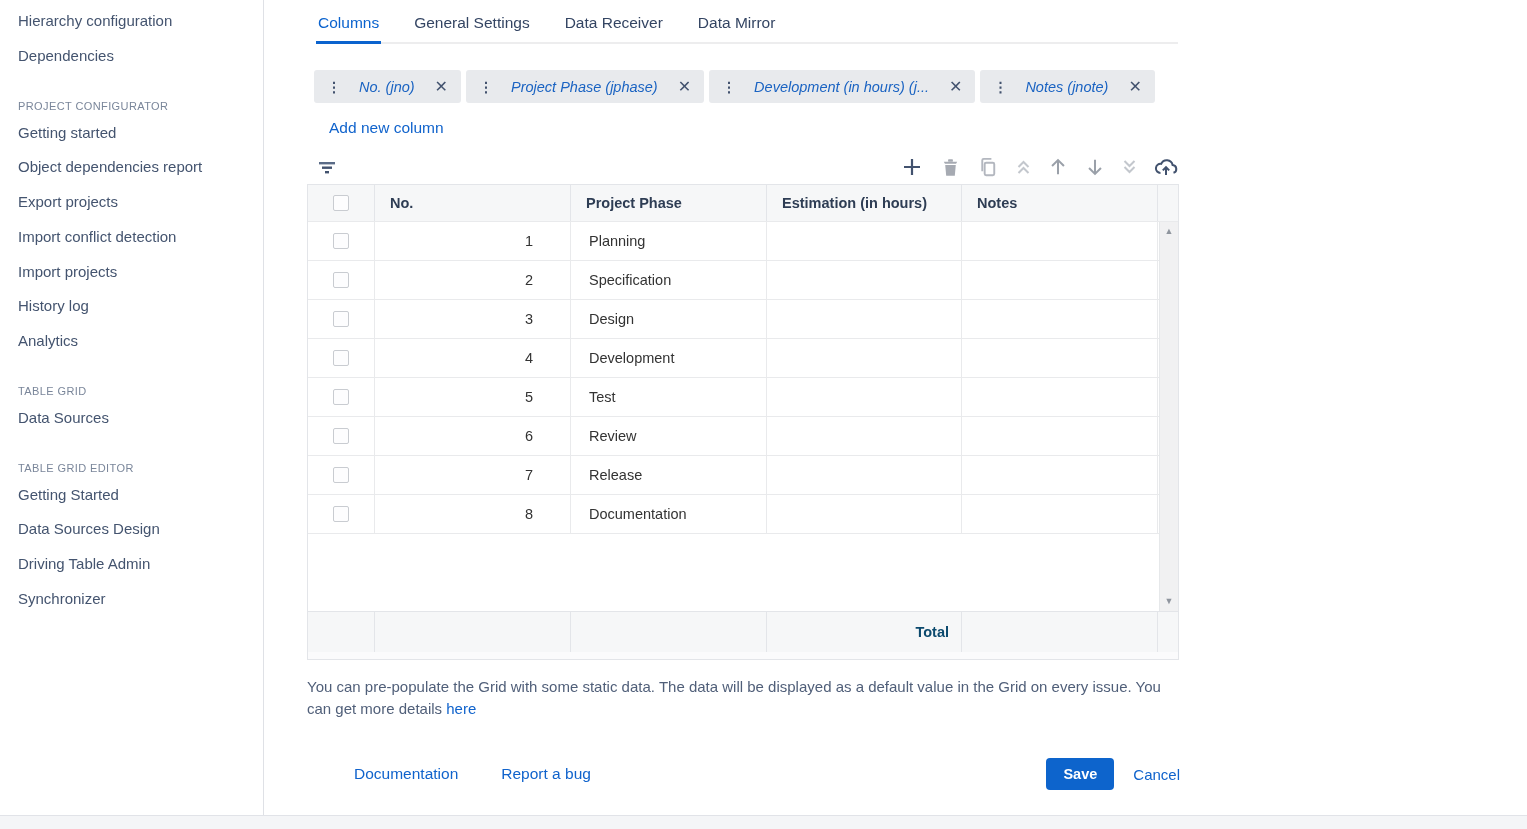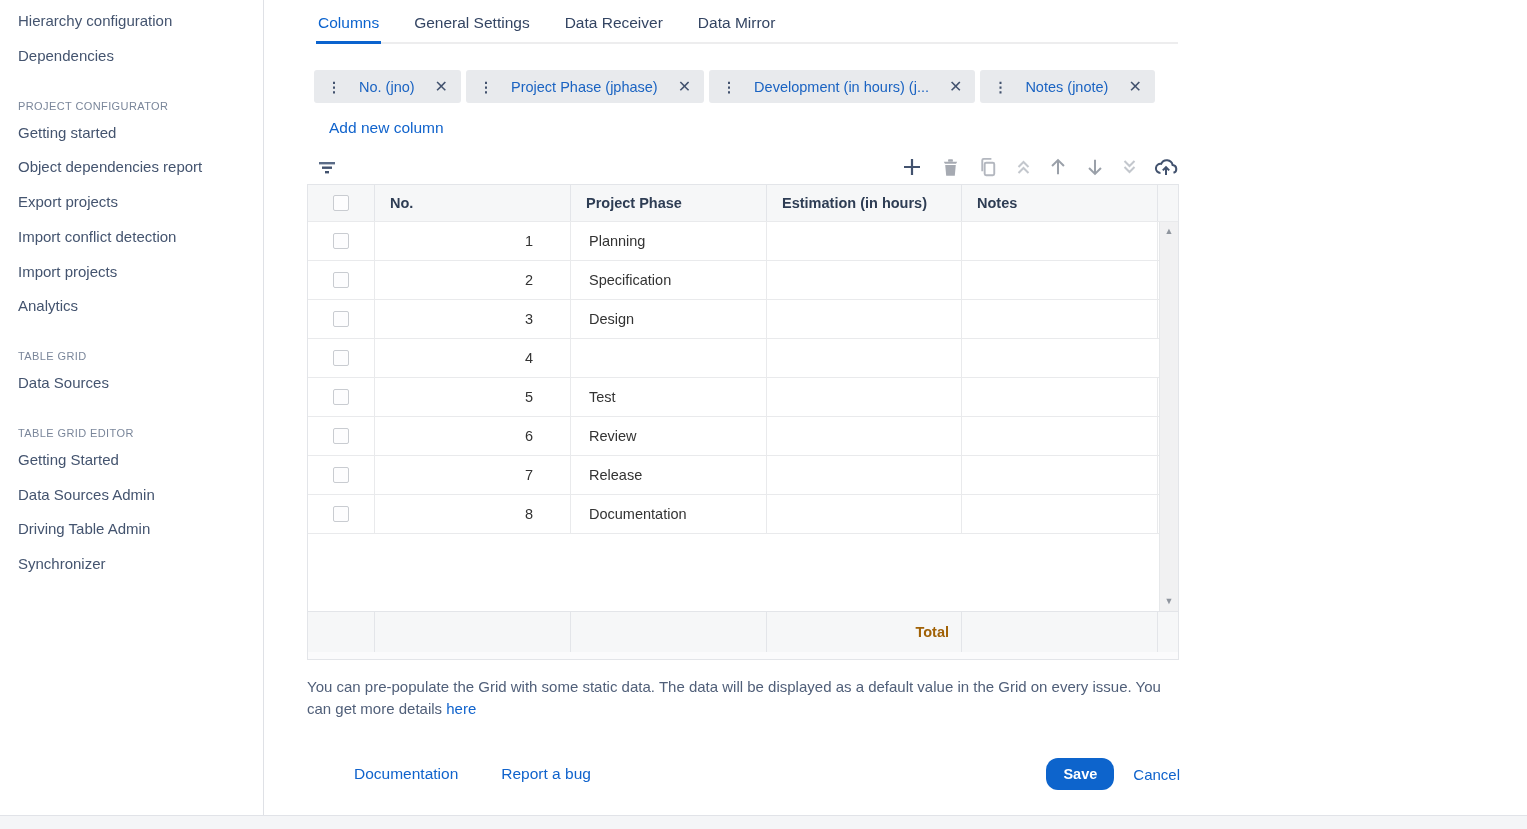--- a/index.html
+++ b/index.html
@@ -16,21 +16,21 @@
   
   .main { flex:1; padding-left:43px; position:relative; }
 
   .tabs { margin-left:9px; padding-top:14px; width:862px; border-bottom:2px solid #ededee; display:flex; }
   .tab { font-size:15.5px; color:#344563; padding:0 2px 9px 2px; margin-right:31px; cursor:pointer; }
   .tab.active { color:#0b63ce; font-weight:400; border-bottom:3px solid #0b63ce; margin-bottom:-2px; }
 
   .chips { margin:26px 0 0 7px; display:flex; gap:5px; }
   .chip { background:#e8eaed; border-radius:3px; height:33px; display:flex; align-items:center; padding:0 13px; cursor:pointer; }
   .chip .kebab { color:#42526e; font-size:14px; font-weight:700; line-height:1; margin-right:18px; letter-spacing:0; }
-  .chip .chip-label { color:#1a63c2; font-size:14.5px; margin-right:20px; white-space:nowrap; }
+  .chip .chip-label { color:#1a63c2; font-size:14.5px; margin-right:20px; white-space:nowrap;font-style:italic; }
   .chip .chip-x { color:#42526e; font-size:16px; line-height:1; cursor:pointer; }
 
   .add-col { display:inline-block; margin:16px 0 0 22px; color:#1063cc; font-size:15.5px; cursor:pointer; }
 
   .toolbar { margin-top:18px; width:872px; display:flex; align-items:center; justify-content:space-between; }
   .toolbar .left { margin-left:9px; }
   .toolbar .right { display:flex; align-items:center; gap:15px; }
   .tool-btn { display:inline-flex; align-items:center; justify-content:center; cursor:pointer; }
 
   
@@ -42,62 +42,63 @@
   .tbody-row { height:39px; border-top:1px solid #e9eaec; background:#fff; font-size:14.5px; color:#333; }
   .tbody-row .cell { border-right:1px solid #e9eaec; display:flex; align-items:center; }
   .tbody-row .cell.c-scroll { border-right:none; }
   .c-no { justify-content:flex-end; padding-right:37px; }
   .c-phase { padding-left:18px; }
   .c-check { justify-content:center; }
   .filler { height:78px; background:#fff; border-top:1px solid #e9eaec; }
   .tfoot { background:#f6f7f8; height:41px; border-top:1px solid #e3e5e9; font-size:14.5px; }
   .tfoot .cell { border-right:1px solid #e3e5e9; display:flex; align-items:center; }
   .tfoot .cell:last-child { border-right:none; }
-  .tfoot .c-total { justify-content:flex-end; padding-right:12px; font-weight:700; color:#a16207; }
+  .tfoot .c-total { justify-content:flex-end; padding-right:12px; font-weight:700; color:#0c4a6e; }
   .bottom-track { height:7px; background:#fbfbfc; }
   .checkbox { width:16px; height:16px; border:1px solid #c9ccd1; border-radius:2px; background:#fdfdfe; display:inline-block; }
   .vscroll { position:absolute; top:37px; left:851px; width:19px; height:389px; background:#f1f1f2; border-left:1px solid #e6e8ea;
     display:flex; flex-direction:column; justify-content:space-between; align-items:center; padding:5px 0; cursor:pointer; }
   .vscroll .arr { color:#8f959e; font-size:9px; line-height:1; }
 
   .help { margin-top:16px; width:858px; font-size:15px; color:#505f79; line-height:1.48; }
   .help a, .link { color:#1063cc; text-decoration:none; cursor:pointer; }
 
   .actions { margin-top:38px; width:876px; display:flex; align-items:center; }
   .actions .doc { margin-left:47px; font-size:15.5px; }
   .actions .bug { margin-left:43px; font-size:15.5px; }
   .save-btn { margin-left:auto; background:#0d64cc; color:#fff; font-weight:700; font-size:14.5px;
-    border:none; border-radius:12px; padding:8px 17px; cursor:pointer; }
+    border:none; border-radius:4px; padding:8px 17px; cursor:pointer; }
   .cancel { margin:0 3px 0 19px; font-size:15px; }
 
   .bottom-strip { height:14px; background:#f4f5f7; border-top:1px solid #e1e3e8; }
 </style>
 </head>
 <body>
 
 <div class="app">
 
   <div class="sidebar">
     <div class="side-item">Hierarchy configuration</div>
     <div class="side-item">Dependencies</div>
 
     <div class="side-section">PROJECT CONFIGURATOR</div>
     <div class="side-item">Getting started</div>
     <div class="side-item">Object dependencies report</div>
     <div class="side-item">Export projects</div>
     <div class="side-item">Import conflict detection</div>
     <div class="side-item">Import projects</div>
+    <div class="side-item">History log</div>
     <div class="side-item">Analytics</div>
 
     <div class="side-section">TABLE GRID</div>
     <div class="side-item">Data Sources</div>
 
     <div class="side-section">TABLE GRID EDITOR</div>
     <div class="side-item">Getting Started</div>
-    <div class="side-item">Data Sources Admin</div>
+    <div class="side-item">Data Sources Design</div>
     <div class="side-item">Driving Table Admin</div>
     <div class="side-item">Synchronizer</div>
   </div>
 
   <div class="main">
 
     <div class="tabs">
       <div class="tab active">Columns</div>
       <div class="tab">General Settings</div>
       <div class="tab">Data Receiver</div>
@@ -227,20 +228,21 @@
         <div class="cell c-phase">Design</div>
         <div class="cell c-est"></div>
         <div class="cell c-notes"></div>
         <div class="cell c-scroll"></div>
       </div>
       <div class="trow tbody-row">
         <div class="cell c-check">
             <span class="checkbox"></span>
           </div>
         <div class="cell c-no">4</div>
+        <div class="cell c-phase">Development</div>
         <div class="cell c-est"></div>
         <div class="cell c-notes"></div>
         <div class="cell c-scroll"></div>
       </div>
       <div class="trow tbody-row">
         <div class="cell c-check">
             <span class="checkbox"></span>
           </div>
         <div class="cell c-no">5</div>
         <div class="cell c-phase">Test</div>

